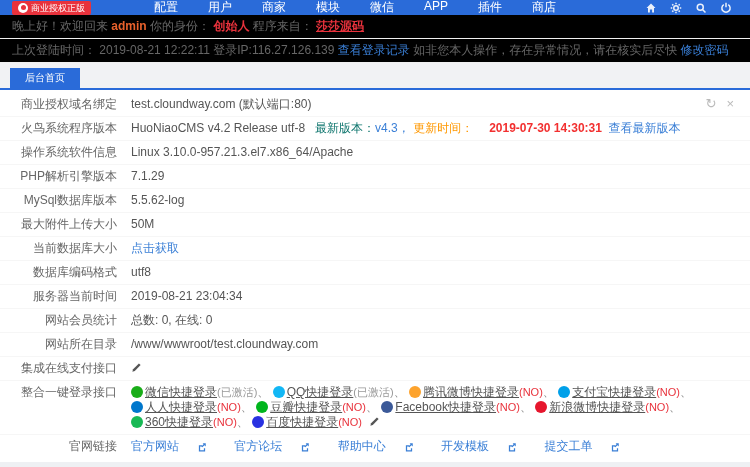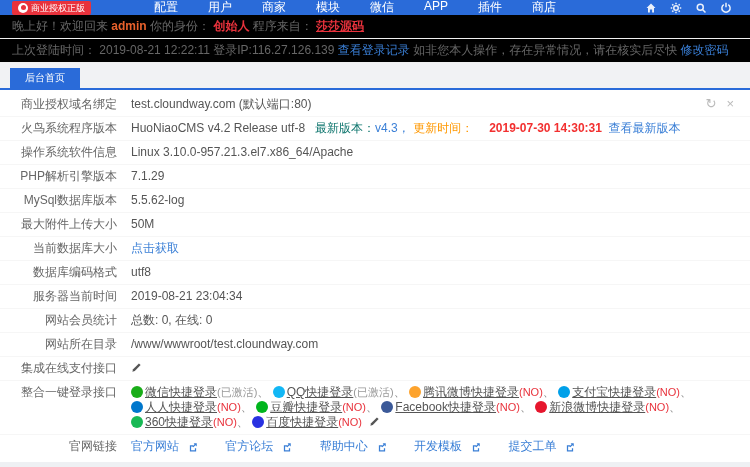--- a/index.html
+++ b/index.html
@@ -47,21 +47,21 @@
 
   
   .providers { max-width:595px; }
   .provider { white-space:nowrap; }
   .provider:not(.last)::after { content:"、"; color:#888; }
   .p-icon { display:inline-block; width:12px; height:12px; border-radius:50%; vertical-align:-2px; margin-right:2px; }
   .p-name { color:#555; text-decoration:underline; cursor:pointer; }
   .p-status { font-size:11px; }
 
   
-  .site-links a { margin-right:24px; display:inline-flex; align-items:center; gap:9px; }
+  .site-links a { margin-right:24px; display:inline-flex; align-items:center; gap:18px; }
   .ext-ico { display:inline-flex; }
 </style>
 </head>
 <body>
 
 <div class="navbar">
   <div class="brand-badge">
     <span class="brand-logo"></span>
     <span>商业授权正版</span>
   </div>

